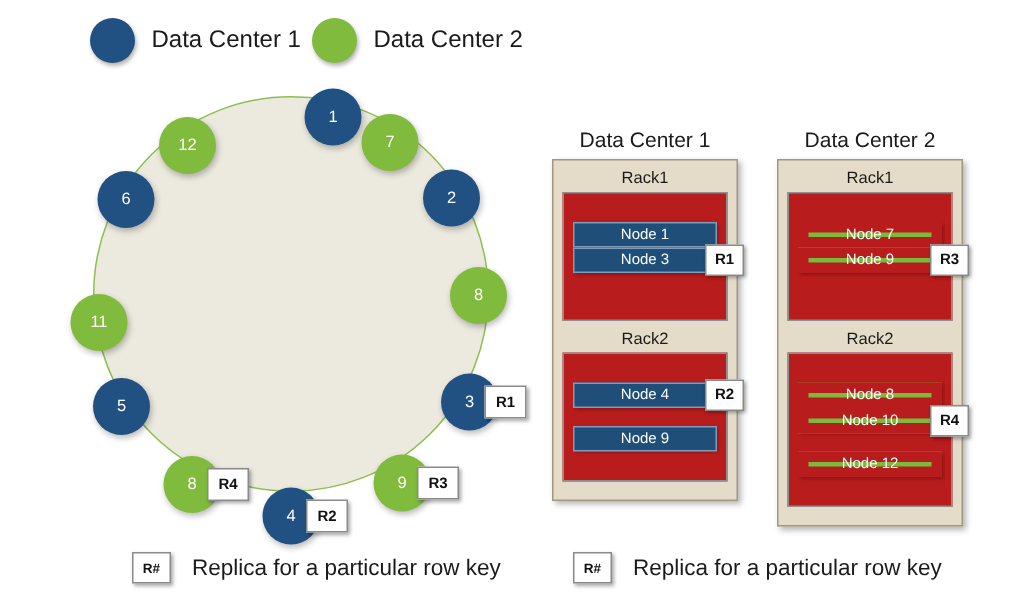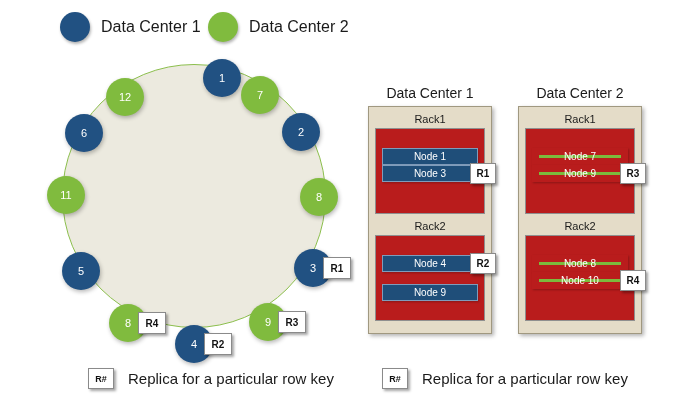--- a/index.html
+++ b/index.html
@@ -140,21 +140,21 @@
         <span>4</span>
       </div>
       <div class="badge ring" style="left: 176px; top: 285px;">R2</div>
       <div class="ring-node green" style="left: 81px; top: 256px;">
         <span>8</span>
       </div>
       <div class="badge ring" style="left: 110px; top: 264px;">R4</div>
       <div class="ring-node blue" style="left: 34px; top: 204px;">
         <span>5</span>
       </div>
-      <div class="ring-node green" style="left: 19px; top: 128px;">
+      <div class="ring-node green" style="left: 19px; top: 148px;">
         <span>11</span>
       </div>
       <div class="ring-node blue" style="left: 37px; top: 66px;">
         <span>6</span>
       </div>
       <div class="ring-node green" style="left: 78px; top: 30px;">
         <span>12</span>
       </div>
     </div>
 </div>
@@ -207,20 +207,23 @@
       <div class="rack">
         <div class="rack-title">Rack2</div>
         <div class="rack-box">
           <div class="rack-row">
             <div class="node-bar green">Node 8</div>
           </div>
           <div class="rack-row">
             <div class="node-bar green">Node 10</div>
             <div class="badge rack" style="right: -18px; top: -2px;">R4</div>
           </div>
+          <div class="rack-row">
+            <div class="node-bar green">Node 12</div>
+          </div>
         </div>
       </div>
     </div>
 </div>
 
 <div class="bottom-legend" style="left:88px;top:368px;">
   <span class="bl-badge">R#</span>
   <span class="bl-text">Replica for a particular row key</span>
 </div>
 <div class="bottom-legend" style="left:382px;top:368px;">

